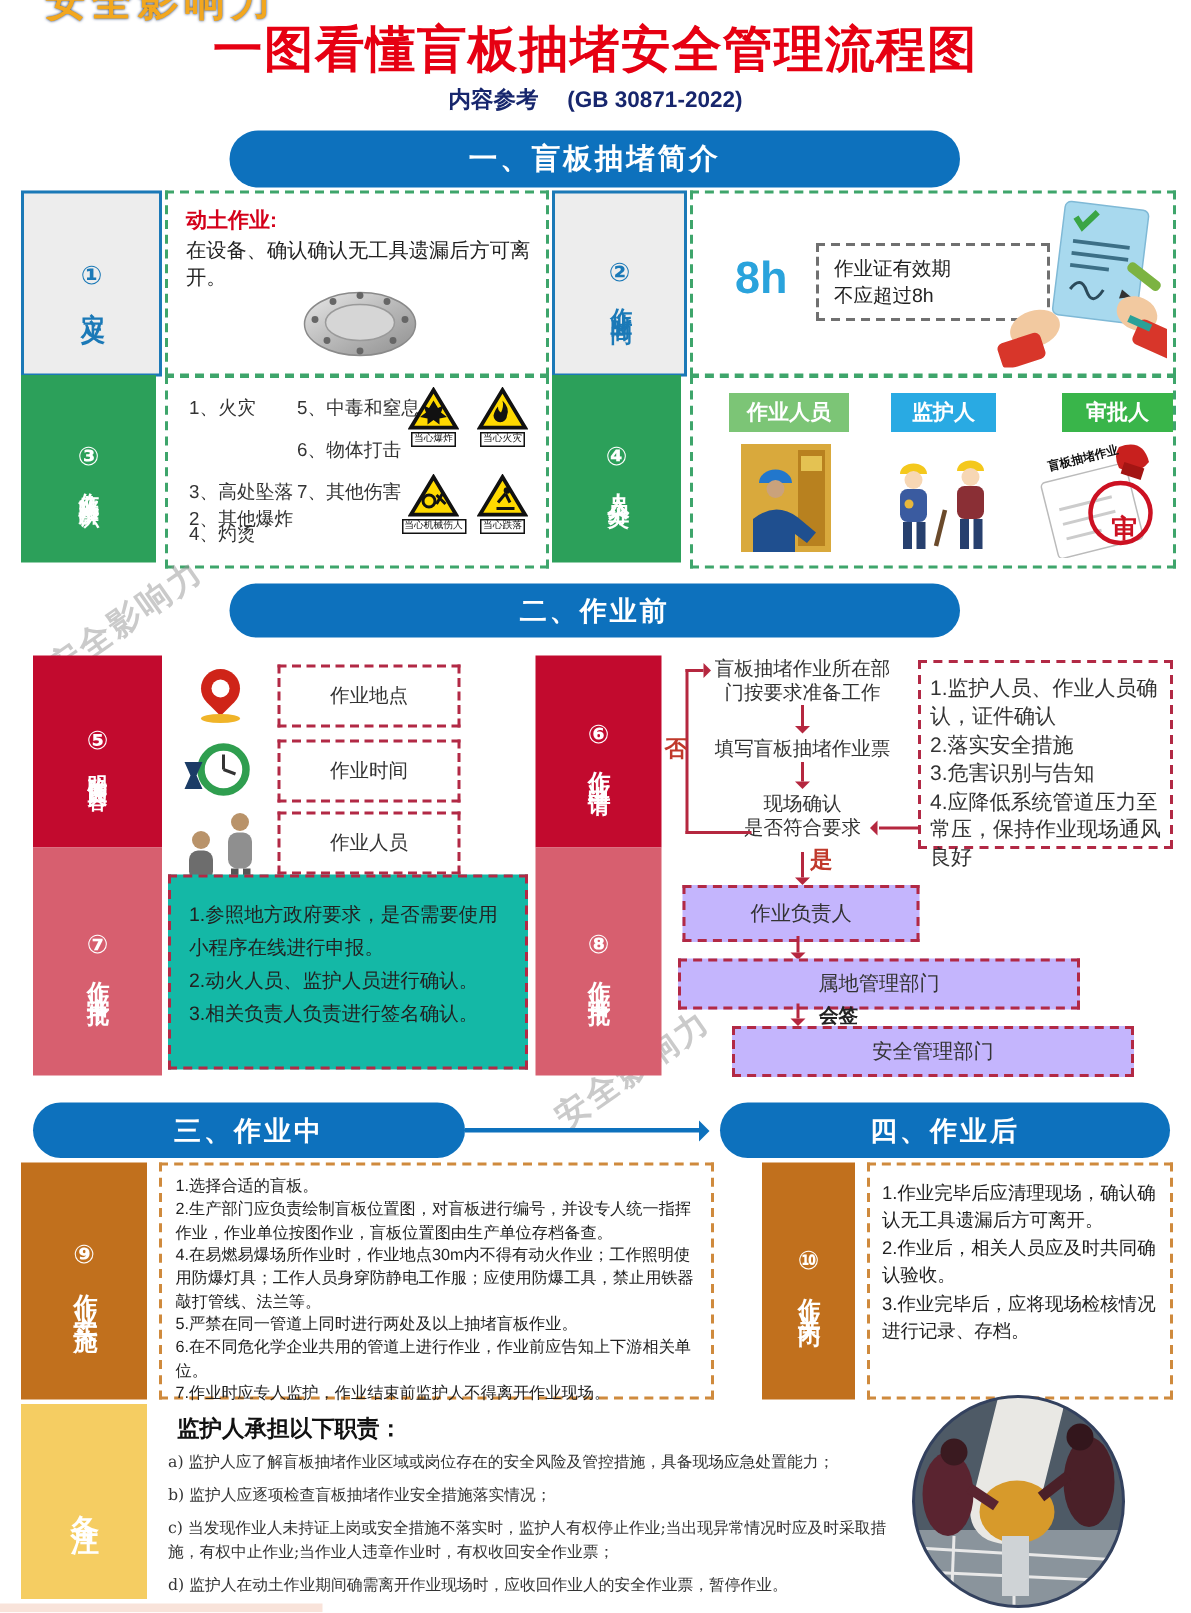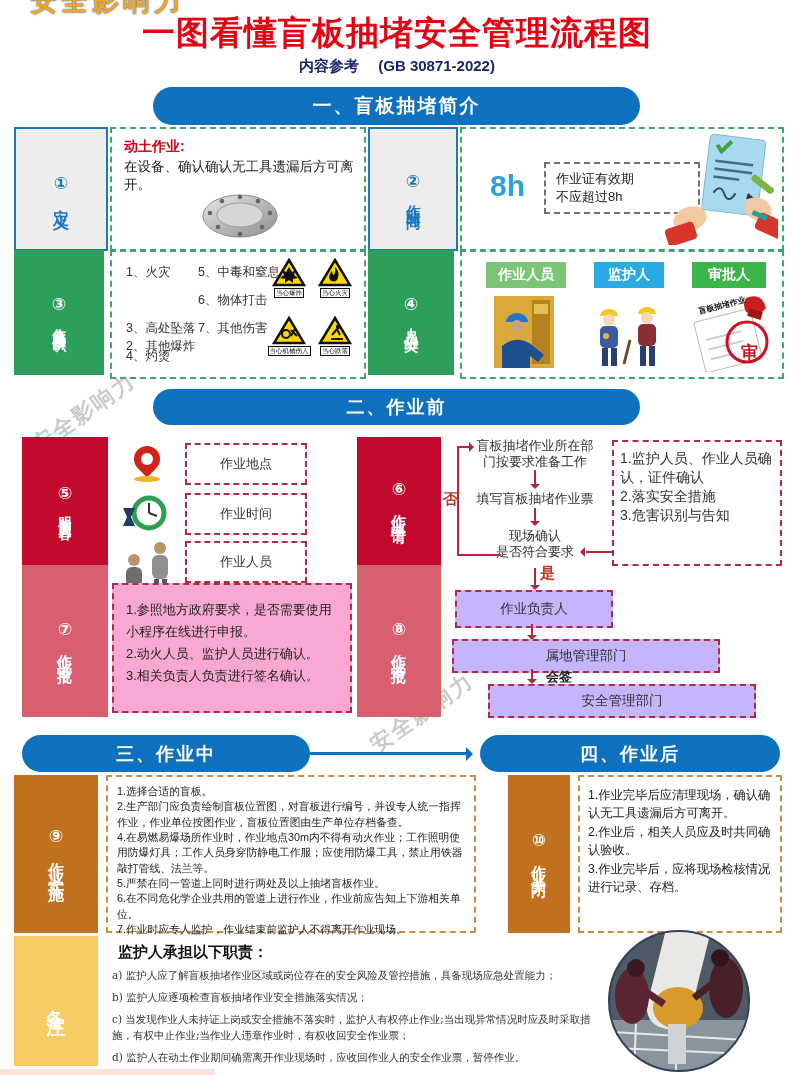--- a/index.html
+++ b/index.html
@@ -21,21 +21,21 @@
   .col-label .num{font-size:17px;line-height:1;margin-bottom:4px;}
   .vtext{writing-mode:vertical-lr;text-orientation:upright;line-height:1;}
   .lab-blue{background:#ededed;border:2px solid #1b79b7;color:#1b79b7;}
   .lab-green{background:#2ca05a;color:#fff;}
   .lab-darkred{background:#c20a2e;color:#fff;}
   .lab-pink{background:#d75f6f;color:#fff;}
   .lab-orange{background:#c1701d;color:#fff;}
   .lab-yellow{background:#f5cd62;color:#fff;}
   
   .dash-green{position:absolute;border:2px dashed #3ea56b;background:#fff;}
-  .dash-red{position:absolute;border:2px dashed #b22945;background:#f9a8d4;}
+  .dash-red{position:absolute;border:2px dashed #b22945;background:#14b8a6;}
   
   .term{position:absolute;left:12px;top:9px;color:#d4001a;font-weight:bold;font-size:14px;}
   .desc{position:absolute;left:12px;top:29px;width:232px;font-size:13.5px;color:#222;}
   .dur{position:absolute;font-size:30px;font-weight:bold;color:#2aa3dc;}
   .risk-item{position:absolute;font-size:12.5px;color:#333;white-space:nowrap;}
   .chip{position:absolute;height:26px;display:flex;align-items:center;justify-content:center;
         color:#fff;font-weight:bold;font-size:14px;}
   .sign{position:absolute;width:40px;display:flex;flex-direction:column;align-items:center;}
   .sign-label{margin-top:1px;border:1px solid #111;background:#fff;font-size:6.5px;
               line-height:1.3;padding:0 1px;white-space:nowrap;color:#111;}
@@ -198,21 +198,21 @@
   </div>
 
   <div class="col-label lab-green" style="left:368px;top:250px;width:86px;height:125px;">
     <span class="num">④</span>
     <span class="vtext" style="font-size:14.5px;letter-spacing:3px;">人员分类</span>
   </div>
 
   <div class="dash-green" style="left:460px;top:250px;width:320px;height:125px;">
     <div class="chip" style="left:24px;top:10px;width:80px;background:#7cc576;">作业人员</div>
     <div class="chip" style="left:132px;top:10px;width:70px;background:#29aae3;">监护人</div>
-    <div class="chip" style="left:230px;top:10px;width:74px;background:#39b54a;">审批人</div>
+    <div class="chip" style="left:246px;top:10px;width:74px;background:#39b54a;">审批人</div>
 
     <svg class="abs" style="left:32px;top:44px;" width="60" height="72">
       <rect width="60" height="72" fill="#d9a93c"></rect>
       <rect x="38" y="4" width="18" height="64" fill="#b8811f"></rect>
       <rect x="40" y="8" width="14" height="10" fill="#e4c252"></rect>
       <path d="M12 26 a11 9 0 0 1 22 0 z" fill="#2277cc"></path>
       <circle cx="23" cy="30" r="6" fill="#caa27b"></circle>
       <path d="M8 72 v-22 q15 -12 30 -1 l12 10 -6 7 -8 -6 v12 z" fill="#1f4f8f"></path>
     </svg>
     <svg class="abs" style="left:118px;top:50px;" width="96" height="68">
@@ -306,20 +306,21 @@
   <div class="ar" style="left:457px;top:446px;width:2px;height:110px;"></div>
   <div class="ar" style="left:457px;top:446px;width:12px;height:2px;"></div>
   <div class="ah r" style="left:469px;top:442px;"></div>
   <div class="ar" style="left:457px;top:554px;width:44px;height:2px;"></div>
   <div class="yn" style="left:443px;top:490px;">否</div>
 
   <div class="req">
     <div>1.监护人员、作业人员确认，证件确认</div>
     <div>2.落实安全措施</div>
     <div>3.危害识别与告知</div>
+    <div>4.应降低系统管道压力至常压，保持作业现场通风良好</div>
   </div>
   <div class="ar" style="left:586px;top:551px;width:26px;height:2px;"></div>
   <div class="ah l" style="left:580px;top:547px;"></div>
 
   <div class="yn" style="left:540px;top:564px;">是</div>
   <div class="ar" style="left:534px;top:568px;width:2px;height:17px;"></div>
   <div class="ah d" style="left:530px;top:585px;"></div>
 
   <div class="dash-red bigtext" style="left:112px;top:583px;width:240px;height:130px;box-sizing:border-box;padding:14px 12px;font-size:13px;color:#222;line-height:1.7;">
     <div>1.参照地方政府要求，是否需要使用小程序在线进行申报。</div>

